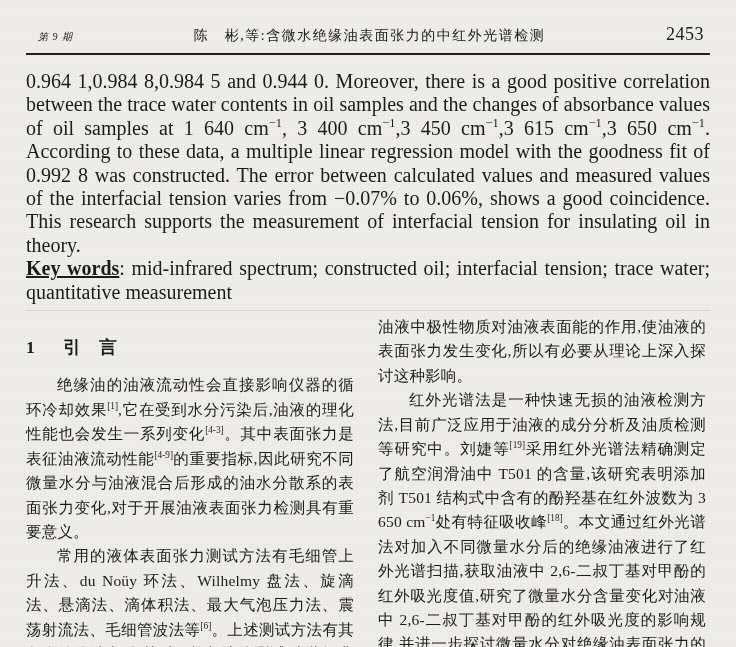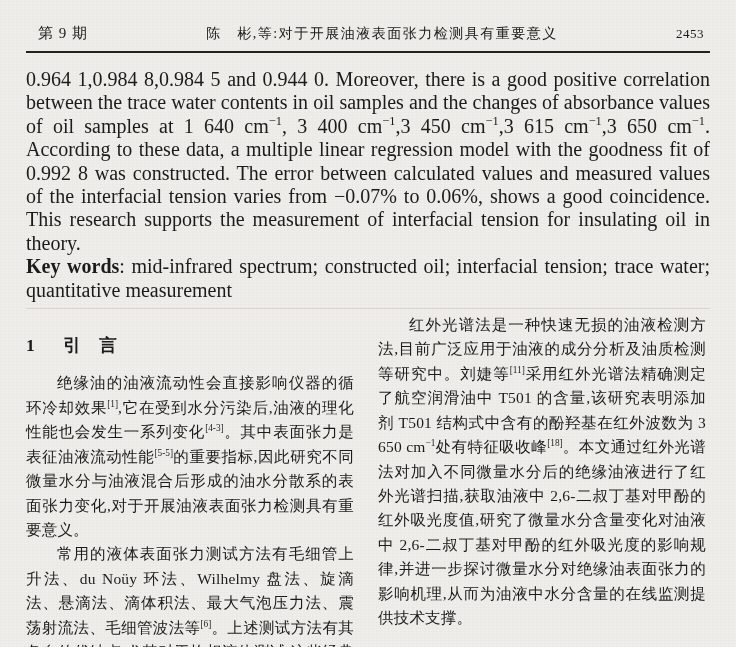--- a/index.html
+++ b/index.html
@@ -16,73 +16,74 @@
     background:
       repeating-linear-gradient(0deg, rgba(90,80,70,0.015) 0 1px, transparent 1px 3px),
       repeating-linear-gradient(90deg, rgba(90,80,70,0.012) 0 1px, transparent 1px 4px),
       #efede9;
   }
   
   .running-header{
     display:flex;align-items:baseline;justify-content:space-between;
     font-size:13.5px;letter-spacing:1px;padding:0 6px 0 12px;
   }
-  .running-header .issue{font-size:15px;}
+  .running-header .issue{font-size:10px;font-style:italic;}
   .running-header .rtitle{font-size:14px;letter-spacing:1.5px;}
-  .running-header .pageno{font-size:13px;letter-spacing:0.5px;}
+  .running-header .pageno{font-size:18px;letter-spacing:0.5px;}
   .header-rule{height:2px;background:#24221f;margin-top:8px;}
   
   .abstract{margin-top:15px;font-size:20px;line-height:23.4px;}
   .abstract p{margin:0;text-align:justify;}
   .abstract sup{font-size:0.62em;line-height:0;}
   .keywords{margin-top:0;}
-  .keywords .kw-label{font-weight:bold;}
+  .keywords .kw-label{font-weight:bold;text-decoration:underline;}
   .thin-rule{height:1px;background:rgba(190,182,172,0.45);margin-top:6px;}
   
   .columns{display:flex;gap:24px;margin-top:4px;}
   .col{width:328px;font-size:15.5px;line-height:24.4px;text-align:justify;letter-spacing:0.2px;}
   .col p{margin:0;}
   .col p.indent{text-indent:2em;}
   .col sup{font-size:0.60em;line-height:0;letter-spacing:0;}
   .sec-heading{
     font-size:17.5px;font-weight:bold;letter-spacing:0.5px;
     margin:20px 0 14px 0;display:flex;align-items:baseline;
   }
   .sec-heading .sec-num{margin-right:1.6em;font-family:"Liberation Serif",serif;}
 </style>
 </head>
 <body>
 
 <div class="page">
 
   <div class="running-header">
     <span class="issue">第 9 期</span>
-    <span class="rtitle">陈　彬,等:对于开展油液表面张力检测具有重要意义</span>
+    <span class="rtitle">陈　彬,等:含微水绝缘油表面张力的中红外光谱检测</span>
     <span class="pageno">2453</span>
   </div>
 
   <div class="header-rule"></div>
 
   <section class="abstract">
     <p>0.964 1,0.984 8,0.984 5 and 0.944 0.  Moreover, there is a good positive correlation between the trace water contents in oil samples and the changes of absorbance values of oil samples at 1 640 cm<sup>−1</sup>, 3 400 cm<sup>−1</sup>,3 450 cm<sup>−1</sup>,3 615 cm<sup>−1</sup>,3 650 cm<sup>−1</sup>.  According to these data, a multiple linear regression model with the goodness fit of 0.992 8 was constructed.  The error between calculated values and measured values of the interfacial tension varies from −0.07% to 0.06%, shows a good coincidence.  This research supports the measurement of interfacial tension for insulating oil in theory.</p>
     <p class="keywords"><span class="kw-label">Key words</span><span>: mid-infrared spectrum; constructed oil; interfacial tension; trace water; quantitative measurement</span></p>
   </section>
 
   <div class="thin-rule"></div>
 
   <div class="columns">
 
     <div class="col">
       <div class="sec-heading">
         <span class="sec-num">1</span>
         <span class="sec-title">引　言</span>
       </div>
-      <p class="indent">绝缘油的油液流动性会直接影响仪器的循环冷却效果<sup>[1]</sup>,它在受到水分污染后,油液的理化性能也会发生一系列变化<sup>[4-3]</sup>。其中表面张力是表征油液流动性能<sup>[5-5]</sup>的重要指标,因此研究不同微量水分与油液混合后形成的油水分散系的表面张力变化,对于开展油液表面张力检测具有重要意义。</p>
+      <p class="indent">绝缘油的油液流动性会直接影响仪器的循环冷却效果<sup>[1]</sup>,它在受到水分污染后,油液的理化性能也会发生一系列变化<sup>[4-3]</sup>。其中表面张力是表征油液流动性能<sup>[4-9]</sup>的重要指标,因此研究不同微量水分与油液混合后形成的油水分散系的表面张力变化,对于开展油液表面张力检测具有重要意义。</p>
       <p class="indent">常用的液体表面张力测试方法有毛细管上升法、du Noüy 环法、Wilhelmy 盘法、旋滴法、悬滴法、滴体积法、最大气泡压力法、震荡射流法、毛细管波法等<sup>[6]</sup>。上述测试方法有其各自的优缺点,尤其对于均相液体测试,这些经典测试方法对表面张力的测试已非常成熟,而对于乳化液、不同微量水分油液等非均相液体的表面张力测试则需要进一步开展研究。</p>
     </div>
 
     <div class="col">
-      <p class="indent">红外光谱法是一种快速无损的油液检测方法,目前广泛应用于油液的成分分析及油质检测等研究中。刘婕等<sup>[11]</sup>采用红外光谱法精确测定了航空润滑油中 T501 的含量,该研究表明添加剂 T501 结构式中含有的酚羟基在红外波数为 3 650 cm<sup>−1</sup>处有特征吸收峰<sup>[18]</sup>。本文通过红外光谱法对加入不同微量水分后的绝缘油液进行了红外光谱扫描,获取油液中 2,6-二叔丁基对甲酚的红外吸光度值,研究了微量水分含量变化对油液中 2,6-二叔丁基对甲酚的红外吸光度的影响规律,并进一步探讨微量水分对绝缘油表面张力的影响机理,从而为油液中水分含量的在线监测提供技术支撑。</p>
+      <p>油液中极性物质对油液表面能的作用,使油液的表面张力发生变化,所以有必要从理论上深入探讨这种影响。</p>
+      <p class="indent">红外光谱法是一种快速无损的油液检测方法,目前广泛应用于油液的成分分析及油质检测等研究中。刘婕等<sup>[19]</sup>采用红外光谱法精确测定了航空润滑油中 T501 的含量,该研究表明添加剂 T501 结构式中含有的酚羟基在红外波数为 3 650 cm<sup>−1</sup>处有特征吸收峰<sup>[18]</sup>。本文通过红外光谱法对加入不同微量水分后的绝缘油液进行了红外光谱扫描,获取油液中 2,6-二叔丁基对甲酚的红外吸光度值,研究了微量水分含量变化对油液中 2,6-二叔丁基对甲酚的红外吸光度的影响规律,并进一步探讨微量水分对绝缘油表面张力的影响机理,从而为油液中水分含量的在线监测提供技术支撑。</p>
 
     </div>
 
   </div>
 </div>
 
 </body></html>

